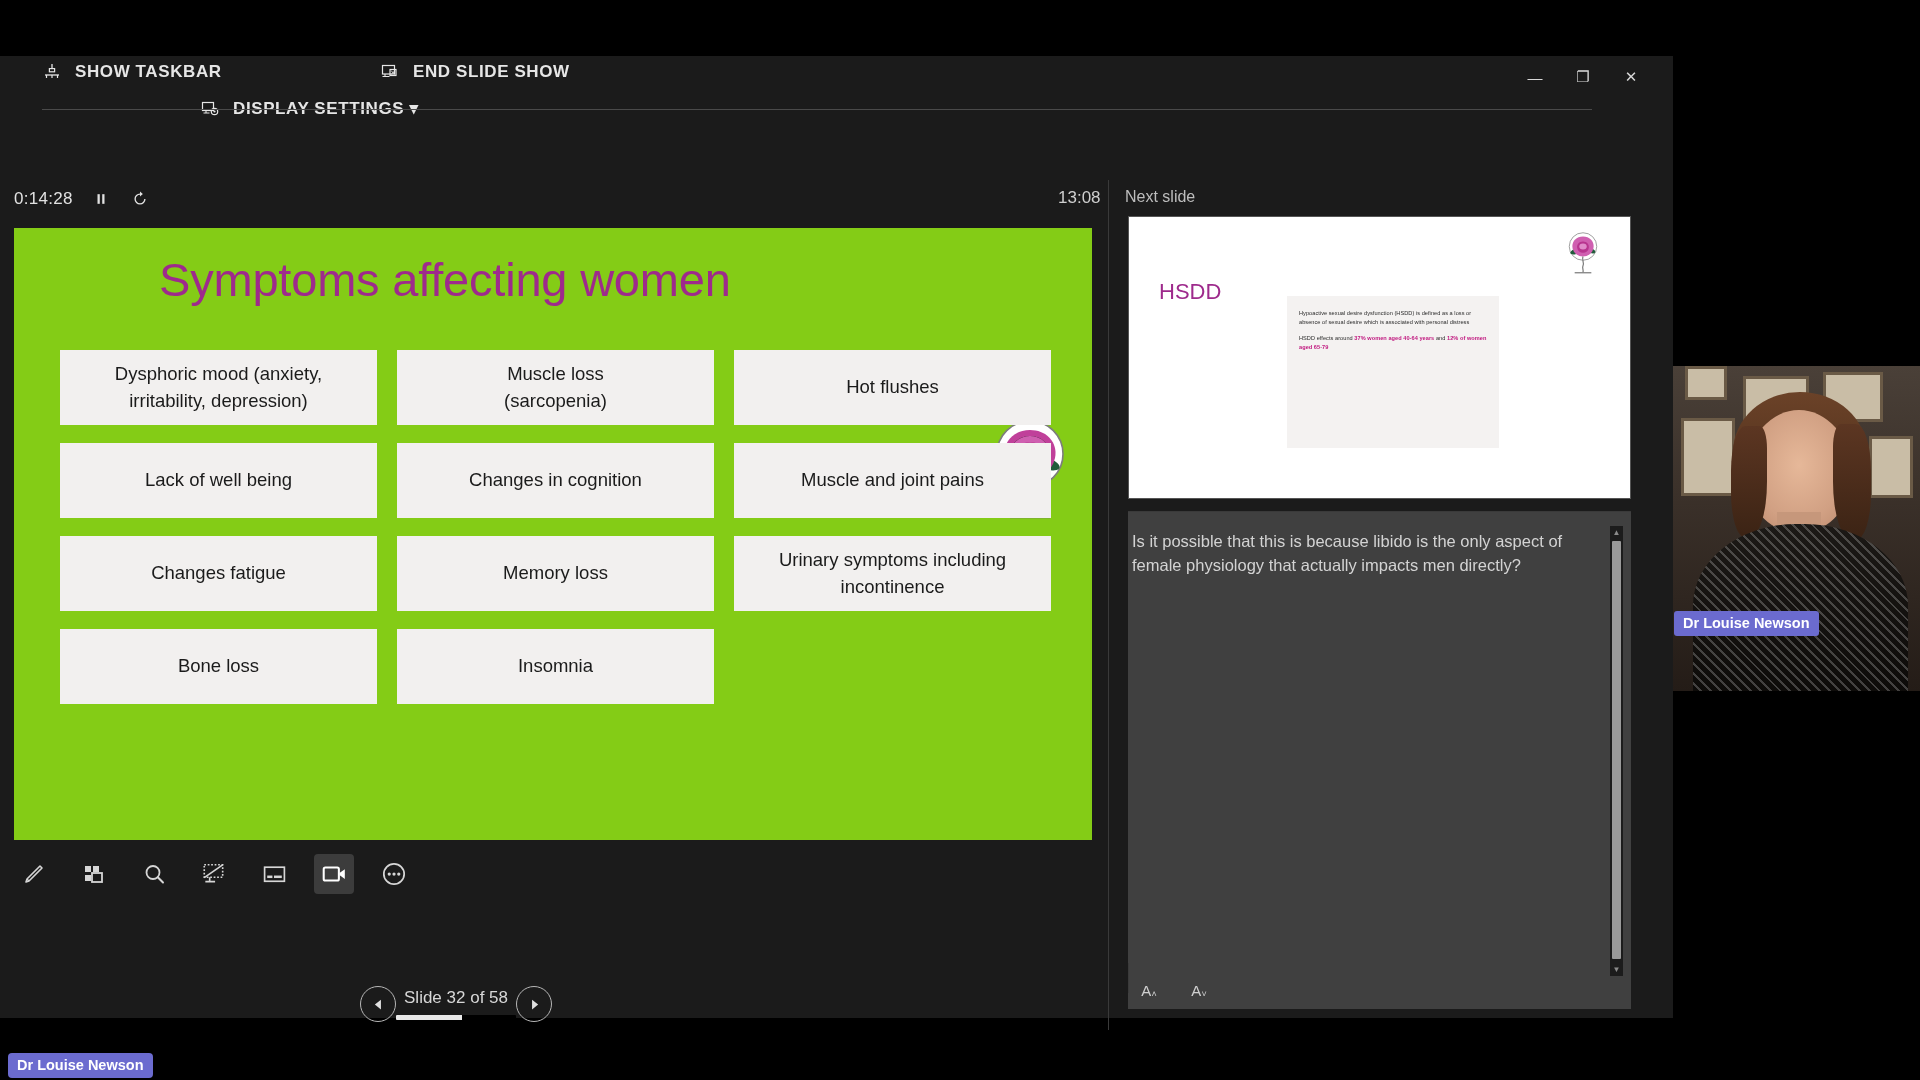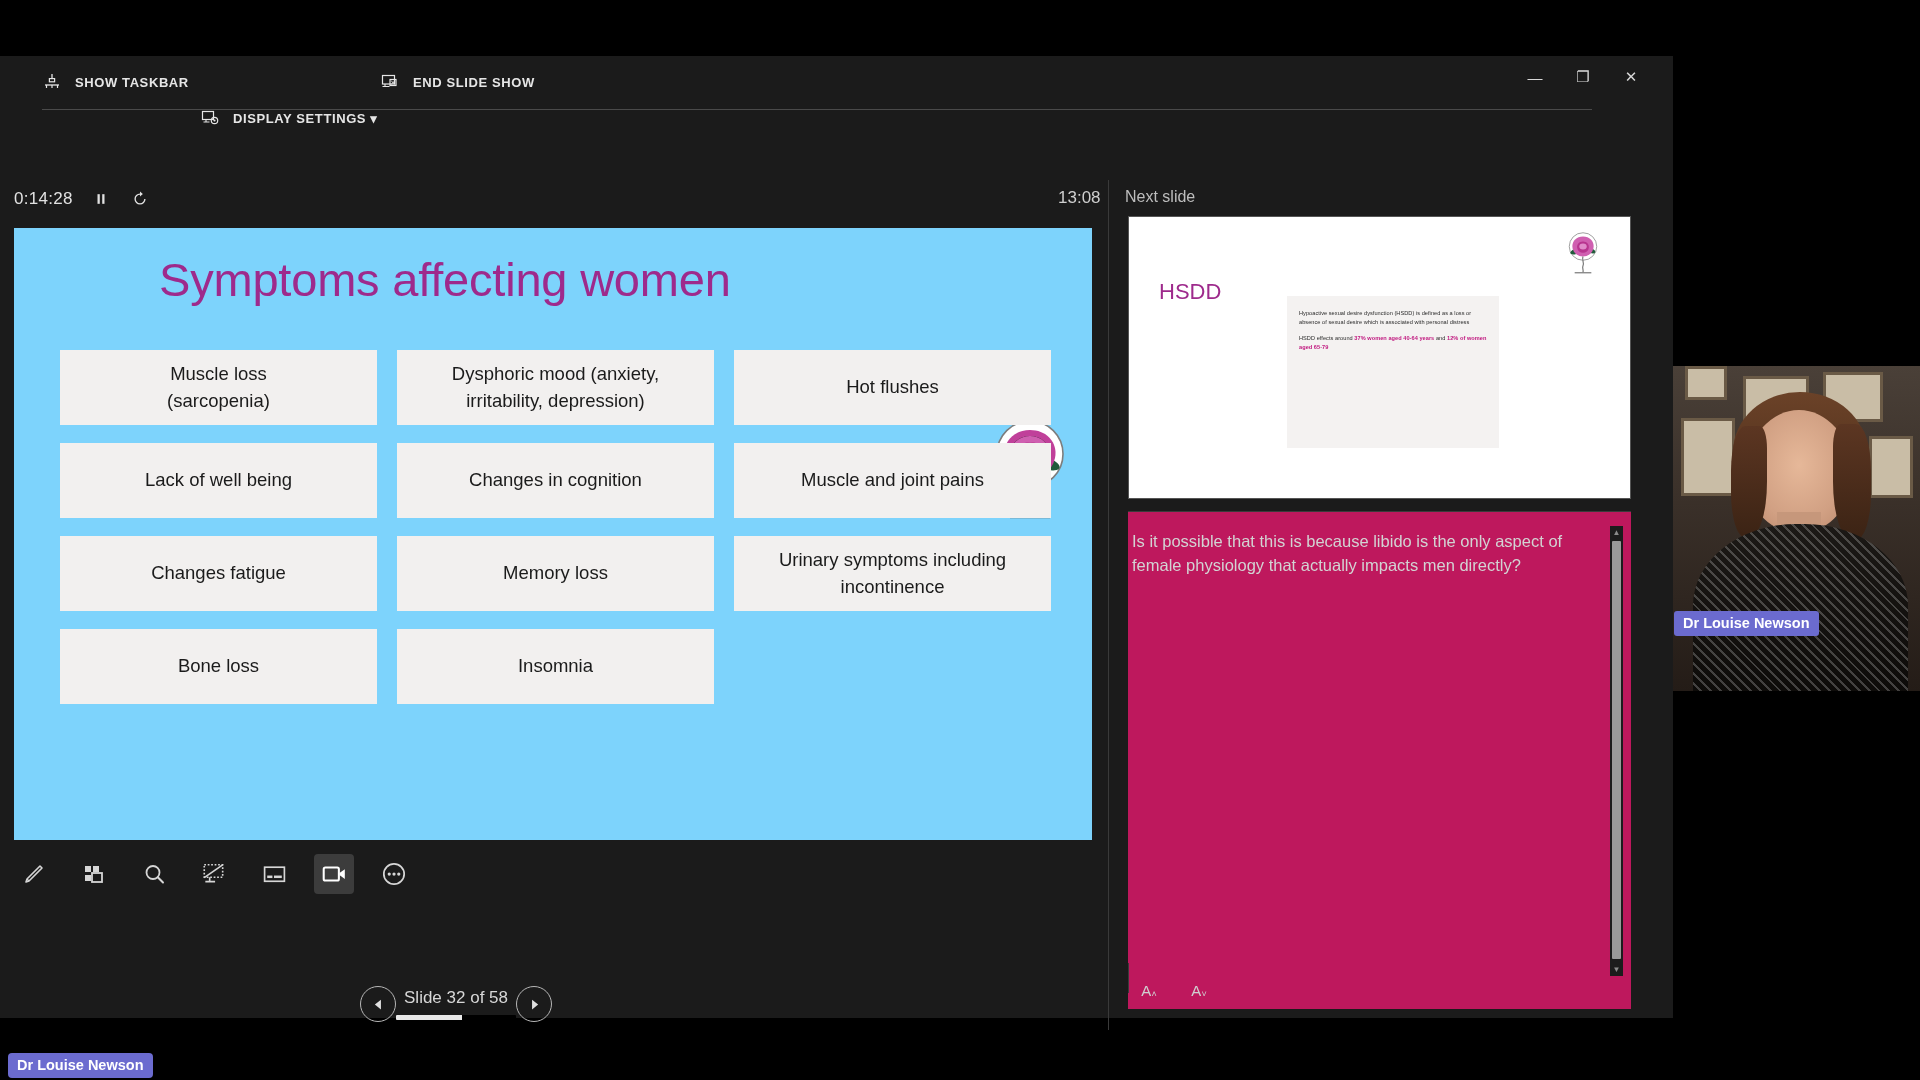--- a/index.html
+++ b/index.html
@@ -16,24 +16,24 @@
     position: absolute; left: 0; top: 56px;
     width: 1673px; height: 962px;
     background: #1b1b1b;
   }
 
   
   .cmdbar {
     position: absolute; left: 0; top: 0; width: 100%; height: 56px;
   }
   .cmd-group {
-    position: absolute; top: 16px;
+    position: absolute; top: 6px;
     display: flex; align-items: center; gap: 13px;
     color: #e6e6e6;
-    font-size: 13px; letter-spacing: .6px; font-weight: 600;
+    font-size: 17px; letter-spacing: .6px; font-weight: 600;
     cursor: pointer;
   }
   .cmd-group .cmd-label { white-space: nowrap; }
   .cmd-icon { width: 20px; height: 20px; display:block; }
   .cmd-icon svg { display:block; }
   .cmd-g1 { left: 42px; }
   .cmd-g2 { left: 200px; margin-top: 36px; }
   .cmd-g3 { left: 380px; }
 
   .cmd-underline {
@@ -67,21 +67,21 @@
   }
   .vsep {
     position: absolute; left: 1108px; top: 124px;
     width: 1px; height: 850px; background: #3a3a3a;
   }
 
   
   .slide-main {
     position: absolute; left: 14px; top: 172px;
     width: 1078px; height: 612px;
-    background: #7dd3fc;
+    background: #84cc16;
   }
   .slide-title {
     position: absolute; left: 145px; top: 24px;
     color: #9e2a8c; font-size: 47px; font-weight: 400;
     letter-spacing: -.2px;
   }
   .logo-main { position: absolute; left: 968px; top: 190px; width: 96px; height: 108px; }
 
   .boxgrid {
     position: absolute; left: 46px; top: 122px;
@@ -155,21 +155,21 @@
   }
   .pt-para {
     color: #2a2a2a; font-size: 5.6px; line-height: 1.62; letter-spacing: .05px;
   }
   .pt-para.second { margin-top: 7px; }
   .pt-pink { color: #c0187f; font-weight: 700; }
 
   .notes-panel {
     position: absolute; left: 1128px; top: 455px;
     width: 503px; height: 498px;
-    background: #be185d;
+    background: #404040;
     border-top: 1px solid #3a3a3a;
   }
   .notes-text {
     position: absolute; left: 4px; top: 18px; width: 452px;
     color: #d3d3d3; font-size: 16.5px; line-height: 1.45;
   }
   .notes-scrollbar {
     position: absolute; right: 8px; top: 14px;
     width: 13px; height: 450px; background: #1c1c1c; cursor: pointer;
   }
@@ -355,24 +355,24 @@
             <ellipse cx="48" cy="36" rx="9" ry="7" fill="#e08ac9"></ellipse>
             <path d="M34 30 C40 24 56 24 62 30" fill="none" stroke="#efc0e2" stroke-width="1.6"></path>
           </g>
           <path d="M48 60 C44 68 52 74 48 82 C45 88 50 92 48 98" fill="none" stroke="#6f6f6f" stroke-width="2.4"></path>
           <path d="M28 99 L68 99" stroke="#6f6f6f" stroke-width="2.4"></path>
         </svg>
       </div>
 
       <div class="boxgrid">
           <div class="sym-box">
+            <span>Dysphoric mood (anxiety, irritability, depression)</span>
+          </div>
+          <div class="sym-box">
             <span>Muscle loss<br>(sarcopenia)</span>
-          </div>
-          <div class="sym-box">
-            <span>Dysphoric mood (anxiety, irritability, depression)</span>
           </div>
           <div class="sym-box">
             <span>Hot flushes</span>
           </div>
           <div class="sym-box">
             <span>Lack of well being</span>
           </div>
           <div class="sym-box">
             <span>Changes in cognition</span>
           </div>

